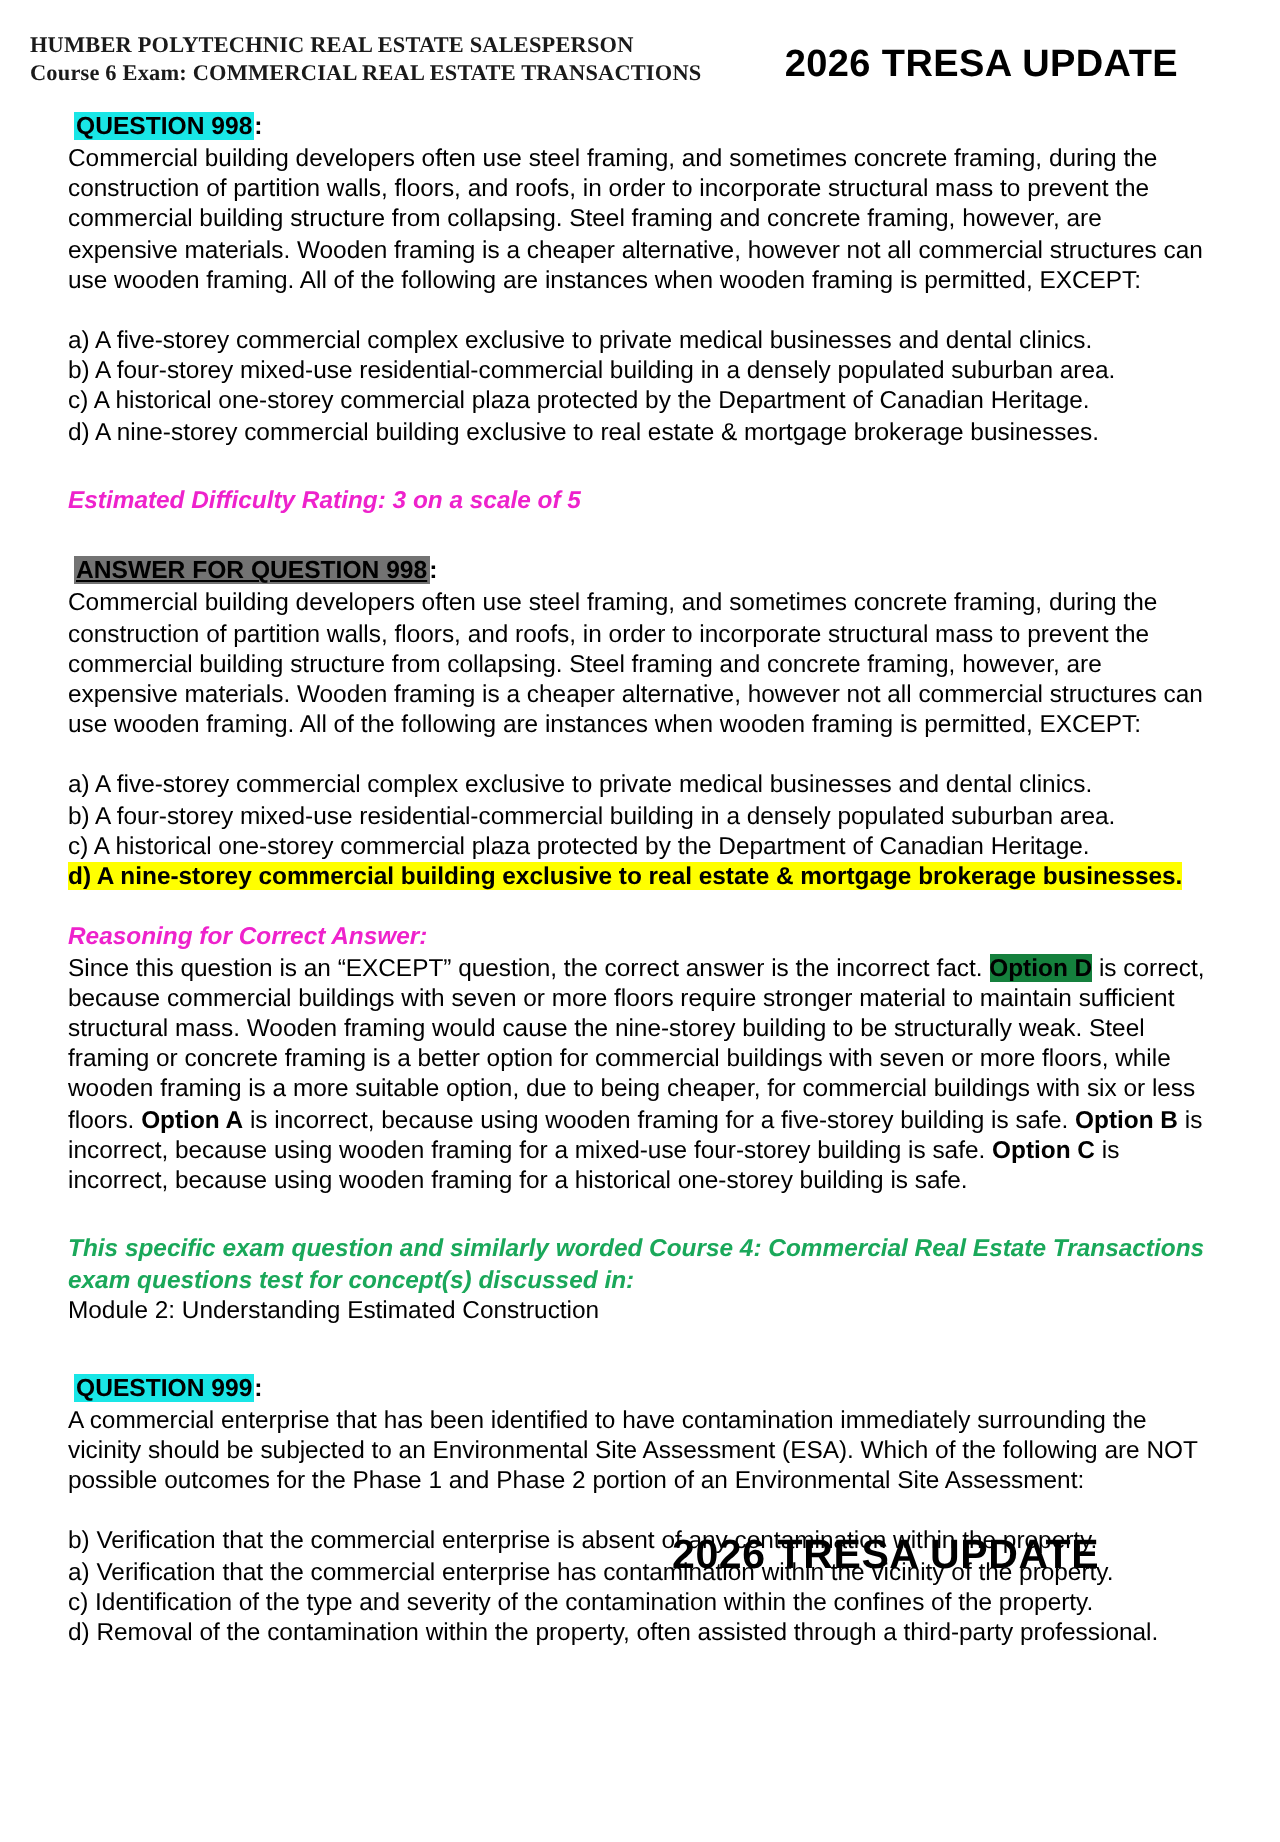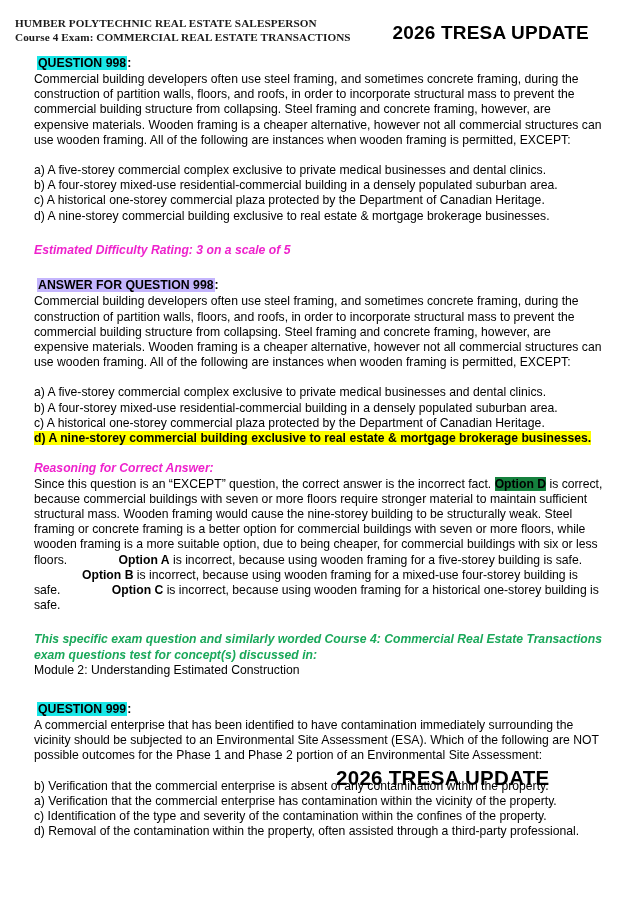--- a/index.html
+++ b/index.html
@@ -66,22 +66,23 @@
     font-size: 12.3px;
     line-height: 16px;
     font-weight: bold;
     margin: 0 0 1px 3px;
   }
   .hl-cyan {
     background: #19e6e6;
     padding: 0 1px;
   }
   .hl-green {
-    background: #c4b5fd;
+    background: #737373;
     padding: 0 1px;
+    text-decoration: underline;
   }
   .colon { background: transparent; font-weight: bold; }
 
   p.para {
     margin: 0;
     font-size: 12.2px;
     line-height: 15.2px;
     text-align: left;
   }
   .opts {
@@ -108,21 +109,21 @@
     color: #ee22cc;
   }
   .green-label {
     margin: 0;
     font-size: 12.2px;
     line-height: 15.5px;
     font-weight: bold;
     font-style: italic;
     color: #1aa85a;
   }
-  b.inline { font-weight: bold; margin-left: 48px; }
+  b.inline { font-weight: bold; }
   b.inline-hl { font-weight: bold; background: #15803d; }
 
   .module-line {
     margin: 0;
     font-size: 12.2px;
     line-height: 15.5px;
   }
 
   .banner-bottom {
     position: absolute;
@@ -138,21 +139,21 @@
   }
 </style>
 </head>
 <body>
 
 <div class="page">
 
   <div class="doc-header">
     <div class="header-lines">
       <div>HUMBER POLYTECHNIC REAL ESTATE SALESPERSON</div>
-      <div>Course 4 Exam: COMMERCIAL REAL ESTATE TRANSACTIONS</div>
+      <div>Course 6 Exam: COMMERCIAL REAL ESTATE TRANSACTIONS</div>
     </div>
     <div class="banner-top">2026 TRESA UPDATE</div>
   </div>
 
   <div class="content">
 
     <div class="q-head"><span class="hl-cyan">QUESTION 998</span><span class="colon">:</span></div>
     <p class="para">Commercial building developers often use steel framing, and sometimes concrete framing, during the construction of partition walls, floors, and roofs, in order to incorporate structural mass to prevent the commercial building structure from collapsing. Steel framing and concrete framing, however, are expensive materials. Wooden framing is a cheaper alternative, however not all commercial structures can use wooden framing. All of the following are instances when wooden framing is permitted, EXCEPT:</p>
 
     <div class="gap-sm"></div>

